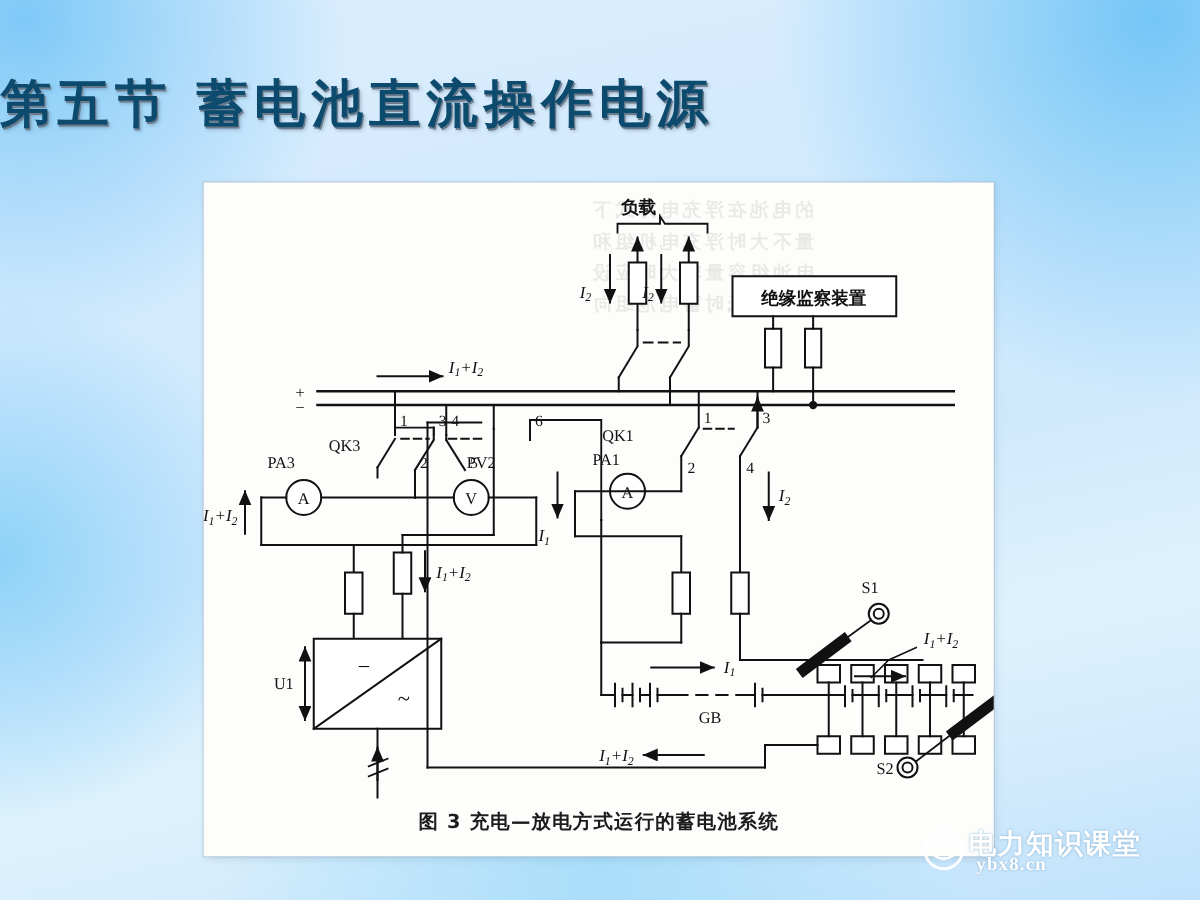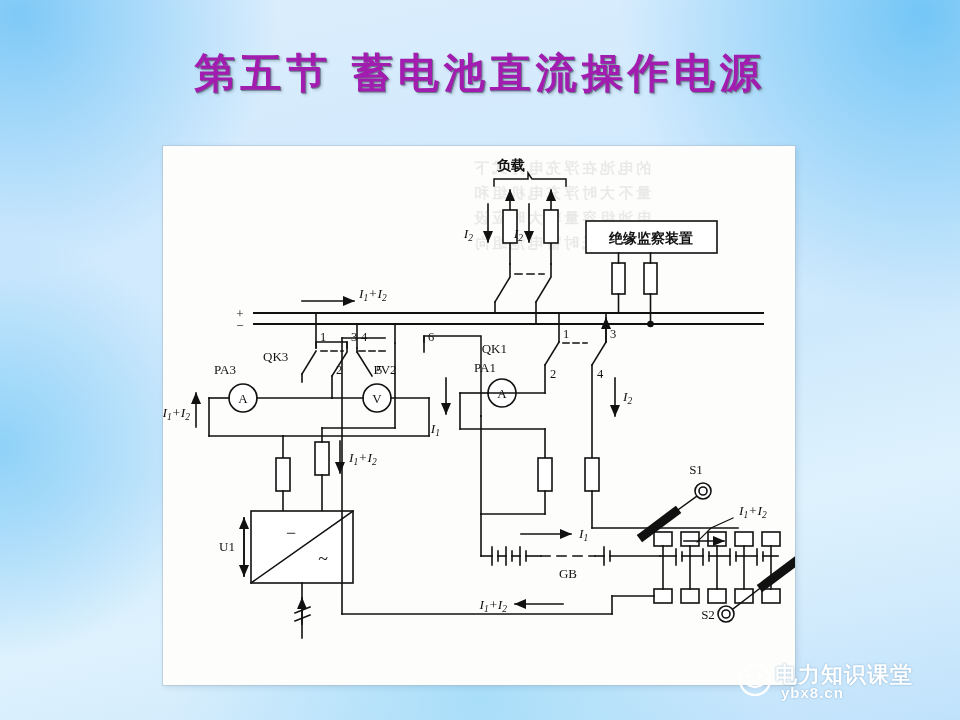--- a/index.html
+++ b/index.html
@@ -11,23 +11,23 @@
   }
   #bg{position:absolute;inset:0;
     background:
       radial-gradient(circle at 96% 2%, #74c6f6 0%, rgba(116,198,246,0) 26%),
       radial-gradient(circle at 2% 2%, #7ec9f7 0%, rgba(126,201,247,0) 22%),
       radial-gradient(circle at 0% 62%, #8fd2f8 0%, rgba(143,210,248,0) 20%),
       radial-gradient(ellipse at 50% 97%, #a9def9 0%, rgba(169,222,249,0) 45%),
       linear-gradient(168deg,#dceefd 0%,#d2eafd 30%,#cfe9fc 55%,#def2fd 72%,#cfe9fc 88%,#bfe2fb 100%);
   }
   #title{
-    position:absolute;left:0;right:0;top:46px;text-align:center;
+    position:absolute;left:0;right:0;top:56px;
     font-family:"DejaVu Sans","Liberation Sans",sans-serif;
-    font-weight:bold;font-size:41px;letter-spacing:5px;color:#a21caf;
+    font-weight:bold;font-size:41px;letter-spacing:5px;color:#0c4a6e;
     text-shadow:1px 1px 0 #6b7b8c, 2px 2px 3px rgba(60,80,100,.35);
   }
   #panel{
     position:absolute;left:163px;top:146px;width:632px;height:539px;
     background:#fdfdfb;
     box-shadow:0 0 0 1px rgba(170,190,205,.55), 2px 2px 6px rgba(70,100,130,.18);
   }
   #ghost{
     position:absolute;left:18px;top:10px;width:470px;height:135px;
     opacity:.09;color:#2a2a2a;font-size:15px;line-height:25px;letter-spacing:3px;
@@ -44,21 +44,21 @@
     position:absolute;right:12px;bottom:8px;width:215px;height:58px;
   }
   .wm-text{
     position:absolute;left:42px;top:6px;
     font-family:Liberation Mono, monospace;
     font-size:22px;font-weight:bold;color:#ffffff;letter-spacing:1px;
     text-shadow:0 0 2px rgba(120,165,200,.9);
   }
   .wm-url{
     position:absolute;left:48px;top:30px;
-    font-family:Liberation Sans, sans-serif;
+    font-family:Liberation Serif, serif;
     font-size:15px;font-weight:bold;color:#ffffff;letter-spacing:1px;
     text-shadow:0 0 2px rgba(120,165,200,.9);
   }
   .wm-face{position:absolute;left:4px;top:8px;}
   text{font-family:"Liberation Serif","DejaVu Serif",serif;fill:#111;}
   .lbl{font-size:13px;}
   .lblcjk{font-family:"DejaVu Sans","Liberation Sans",sans-serif;font-size:14px;font-weight:bold;}
   .num{font-size:12.5px;}
   .itl{font-style:italic;font-size:13.5px;}
   .sub{font-style:italic;font-size:9.5px;}
@@ -338,20 +338,21 @@
       <text class="itl" x="416" y="392"><tspan>I</tspan><tspan class="sub" dy="3">1</tspan></text>
       <text class="lbl" x="405" y="432" text-anchor="middle" font-size="14">GB</text>
 
       <text class="lbl" x="533" y="328" text-anchor="middle">S1</text>
       <text class="lbl" x="545" y="473" text-anchor="middle">S2</text>
       <text class="itl" x="576" y="369"><tspan>I</tspan><tspan class="sub" dy="3">1</tspan><tspan dy="-3">+</tspan><tspan>I</tspan><tspan class="sub" dy="3">2</tspan></text>
       <text class="itl" x="344" y="463" text-anchor="end"><tspan>I</tspan><tspan class="sub" dy="3">1</tspan><tspan dy="-3">+</tspan><tspan>I</tspan><tspan class="sub" dy="3">2</tspan></text>
     </g>
   </svg>
 
+  <div id="caption">图 3  充电—放电方式运行的蓄电池系统</div>
 </div>
 
 <div id="watermark">
   <svg class="wm-face" width="36" height="36" viewBox="0 0 36 36">
     <circle cx="18" cy="18" r="15" fill="none" stroke="#ffffff" stroke-width="2.2"></circle>
     <circle cx="12" cy="14" r="2.4" fill="#ffffff"></circle>
     <circle cx="23" cy="14" r="2.4" fill="#ffffff"></circle>
     <path d="M10,22 Q18,28 26,22" fill="none" stroke="#ffffff" stroke-width="2.2"></path>
   </svg>
   <div class="wm-text">电力知识课堂</div>

